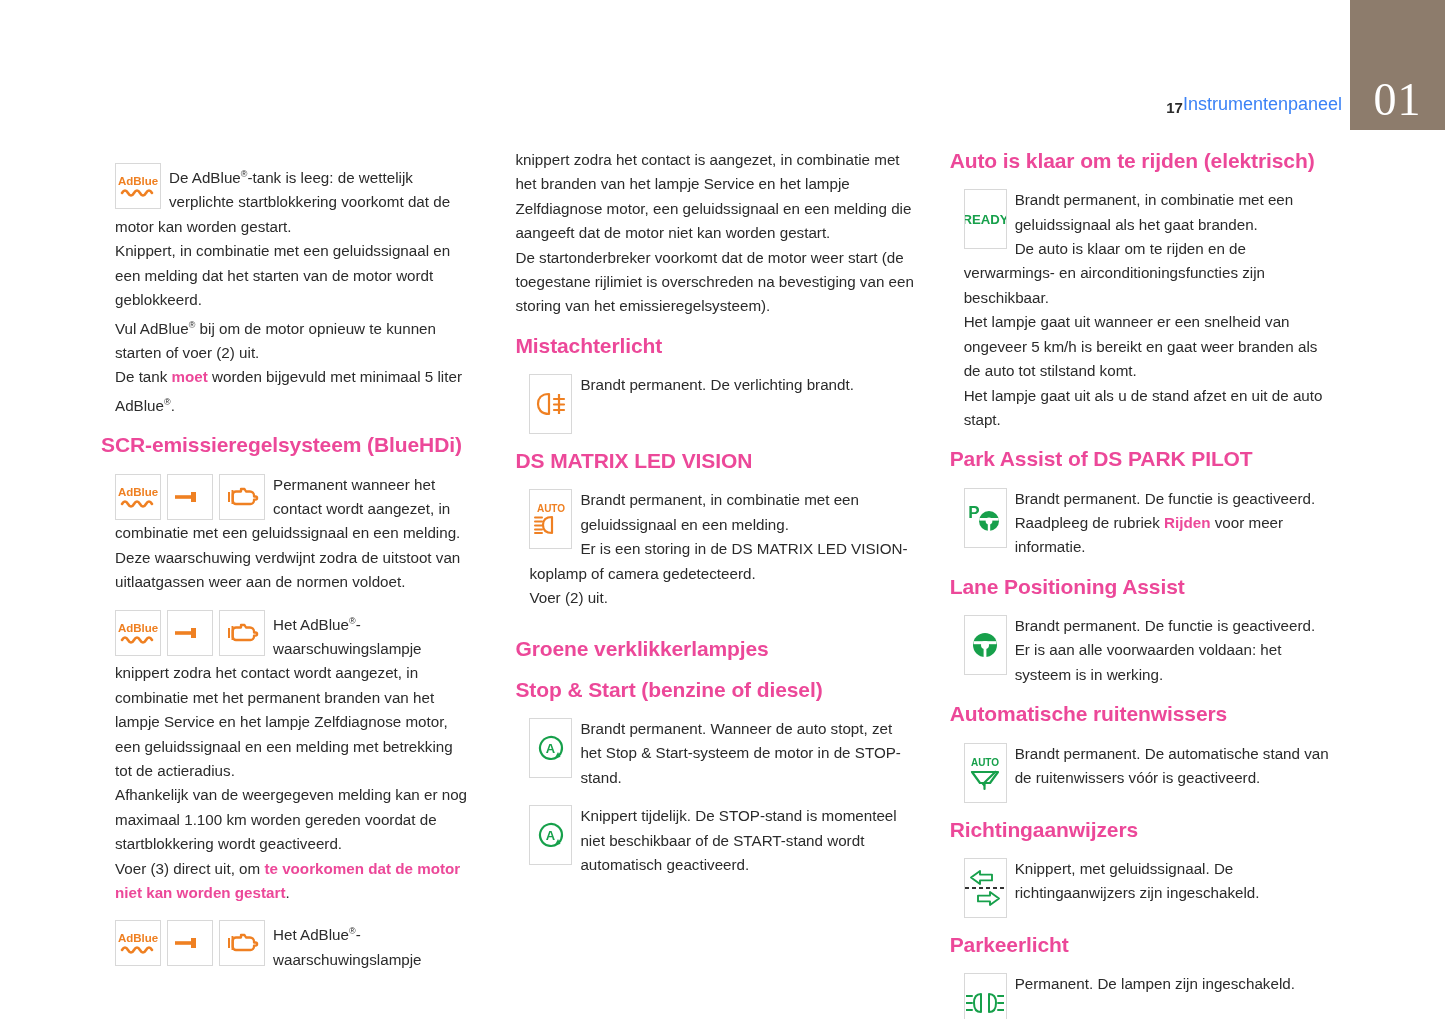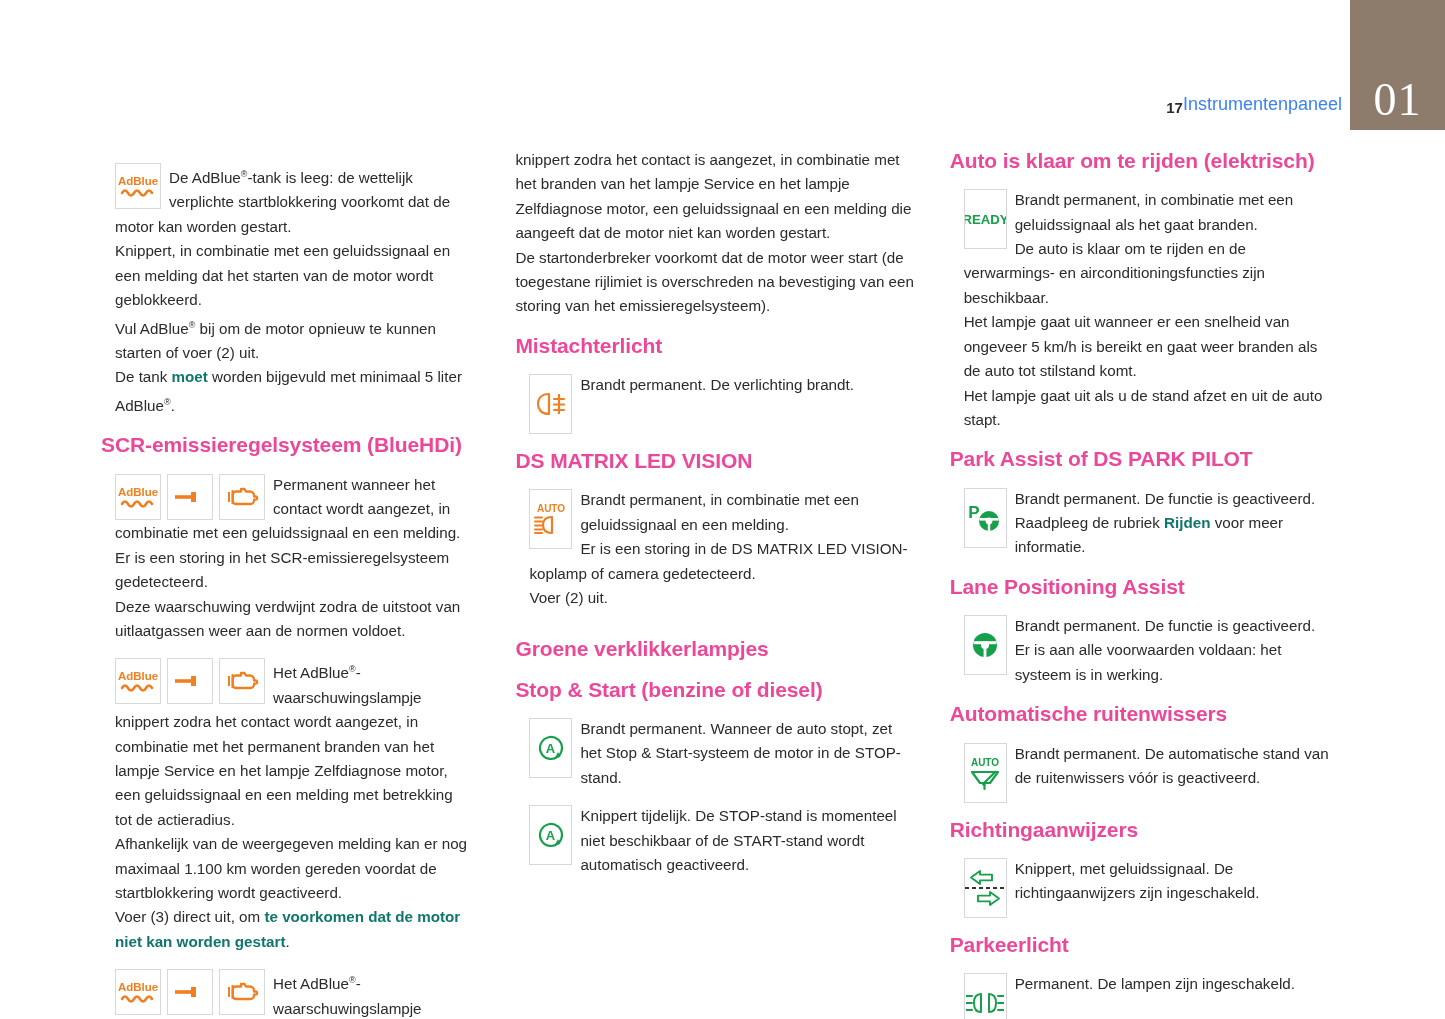--- a/index.html
+++ b/index.html
@@ -62,21 +62,21 @@
   }
   h3.sub.first{ margin-top:0; }
   h3.green-head{ margin-top:26px; }
 
   p.body{
     font-size:15.2px;
     line-height:24.4px;
     margin:0;
     color:#2b2b2b;
   }
-  p.body b{ font-weight:bold; color:#0f766e; }
+  p.body b{ font-weight:bold; color:#ec4899; }
   .sup{ font-size:9px; vertical-align:super; }
 
   
   .entry{ margin:14px; }
   .entry::after{content:"";display:block;clear:both;}
   .icons{
     float:left;
     margin:1px 8px 0 0;
     display:flex;
     gap:6px;
@@ -145,21 +145,20 @@
         </span>
         <span class="icon-box">
           <svg width="34" height="26" viewBox="0 0 34 26">
             <path d="M3 8 h2 v10 h-2 z" fill="#ef8022"></path>
             <path d="M6.5 6 h2 v14 h-2 z" fill="#ef8022"></path>
             <path d="M11 7.5 h5 V5 h3.5 l1.5 2.5 h4 a4 4 0 0 1 4 4 v1 h1.5 a1.6 1.6 0 0 1 0 3.2 H29 v0.8 a3.5 3.5 0 0 1 -3.5 3.5 H11 a3.2 3.2 0 0 1 -3.2 -3.2 v-6.1 A3.2 3.2 0 0 1 11 7.5 z" fill="none" stroke="#ef8022" stroke-width="2.3" stroke-linejoin="round"></path>
           </svg>
         </span>
       </span>
       <p class="body">Permanent wanneer het contact wordt aangezet, in combinatie met een geluidssignaal en een melding.</p>
-      <p class="body">Er is een storing in het SCR-emissieregelsysteem gedetecteerd.</p>
       <p class="body">Deze waarschuwing verdwijnt zodra de uitstoot van uitlaatgassen weer aan de normen voldoet.</p>
     </div>
 
     <div class="entry">
       <span class="icons">
         <span class="icon-box">
           <svg width="42" height="30" viewBox="0 0 42 30">
             <text x="21" y="14" text-anchor="middle" font-family="Liberation Sans, sans-serif" font-size="11.5" font-weight="bold" fill="#ef8022">AdBlue</text>
             <path d="M5 22 q3 -5 6 0 q3 5 6 0 q3 -5 6 0 q3 5 6 0 q3 -5 6 0" fill="none" stroke="#ef8022" stroke-width="2.6" stroke-linecap="round"></path>
           </svg>

